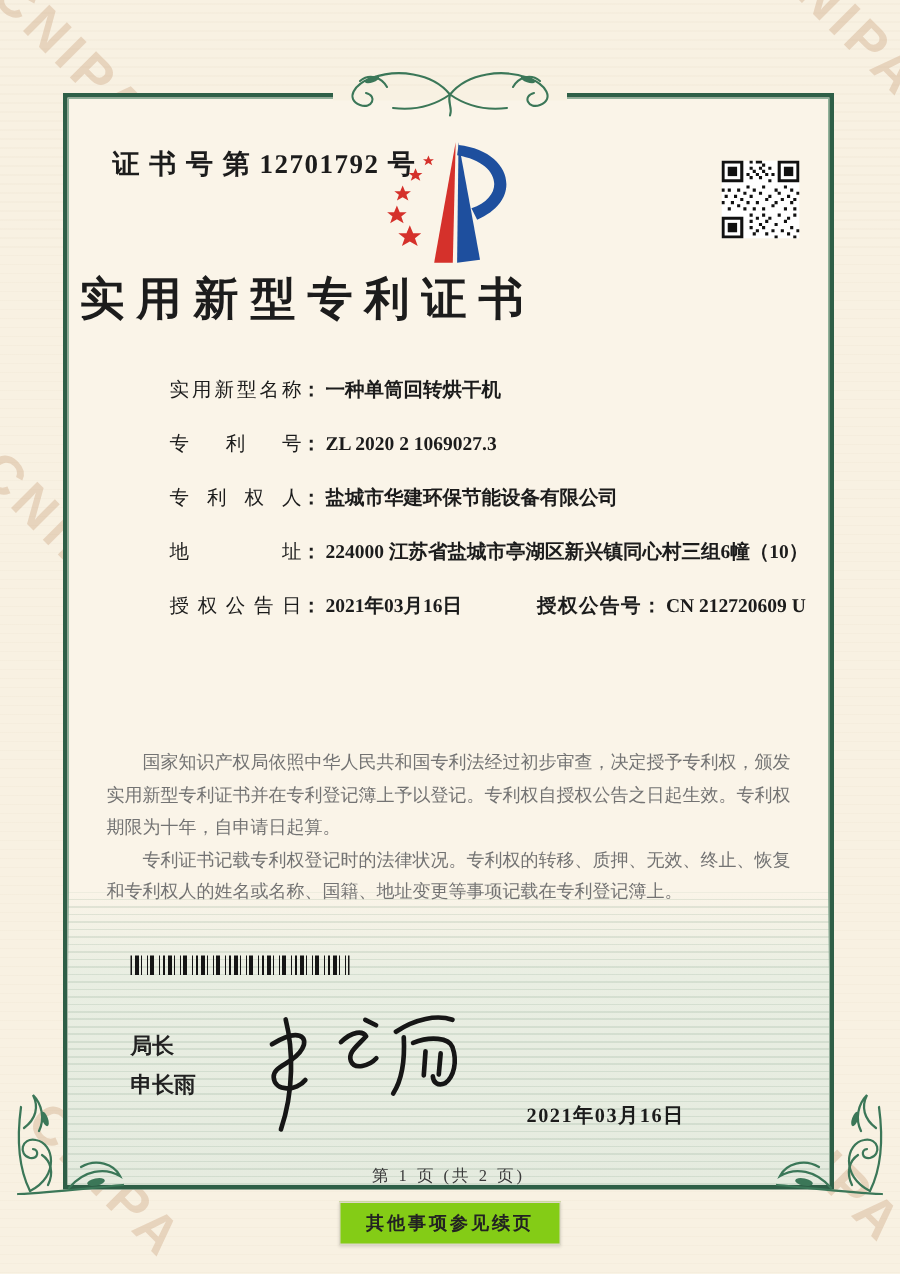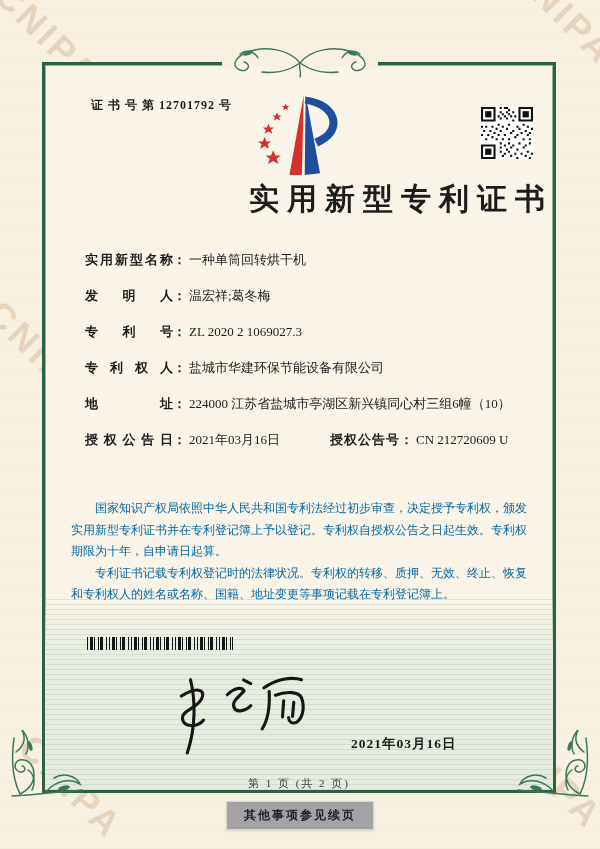--- a/index.html
+++ b/index.html
@@ -26,38 +26,38 @@
     border:3px solid #2e5f47;
     box-shadow: inset 0 0 0 1px rgba(125,165,140,.85);
     background:#faf4e8; overflow:hidden;
   }
   .band{
     position:absolute; left:0; right:0; bottom:0; height:195px;
     background:
       repeating-linear-gradient(0deg, rgba(132,162,138,.20) 0 1px, transparent 1px 5px),
       linear-gradient(180deg, rgba(233,238,227,0) 0, #e9eee2 55px, #e5ebdf 100%);
   }
-  .certno{ position:absolute; left:30px; top:32px; font-size:12px; font-weight:bold; letter-spacing:1px;margin-left:16px; }
+  .certno{ position:absolute; left:30px; top:32px; font-size:18px; font-weight:bold; letter-spacing:1px; }
   .logo{ position:absolute; left:50%; top:26px; transform:translateX(-50%); }
   .qr{ position:absolute; left:436px; top:42px; }
   .title{
-    position:absolute; left:0; right:0; top:114px; text-align:right;
+    position:absolute; left:0; right:0; top:114px; text-align:left;
     font-size:30px; font-weight:900; letter-spacing:8px; text-indent:8px;
   }
   .fields{ position:absolute; left:40px; top:184px; width:450px; font-size:13px; }
   .row{ margin-bottom:15px; line-height:21px; white-space:nowrap; }
   .rl{
-    display:inline-block; width:88px; font-weight:bold;
-    text-align:justify; text-align-last:justify; vertical-align:top;
+    display:inline-block; width:88px; font-weight:normal;
+    text-align:justify; text-align-last:justify; vertical-align:top;margin-left:28px;
   }
   .rc{ font-weight:bold; }
-  .rv{ font-weight:normal; margin-left:3px; }
+  .rv{ font-weight:bold; margin-left:3px; }
   .pair2{ margin-left:26px; }
   .pair2 .rl2{ font-weight:bold; letter-spacing:1px;margin-left:24px; }
-  .paras{ position:absolute; left:26px; top:433px; width:458px; font-size:12px; line-height:21.5px; color:#0369a1; }
+  .paras{ position:absolute; left:26px; top:433px; width:458px; font-size:12px; line-height:21.5px; color:#737373; }
   .paras p{ text-indent:2em; }
   .barcode{
     position:absolute; left:42px; top:572px; width:146px; height:13px;
     background:repeating-linear-gradient(90deg,
       #151515 0 1px, transparent 1px 3px,
       #151515 3px 6px, transparent 6px 7px,
       #151515 7px 8px, transparent 8px 11px,
       #151515 11px 12px, transparent 12px 13px,
       #151515 13px 16px, transparent 16px 19px,
       #151515 19px 20px, transparent 20px 22px);
@@ -69,21 +69,21 @@
   }
   .signature{ position:absolute; left:112px; top:598px; transform:rotate(-3deg); }
   .grantdate{ position:absolute; left:306px; top:670px; font-size:13.5px; font-weight:bold; letter-spacing:1px; }
   .pageinfo{ position:absolute; left:0; right:0; top:711px; text-align:center; font-size:11px; color:#3a3a3a; letter-spacing:2px; }
   .ornament{ position:absolute; left:50%; top:38px; transform:translateX(-50%); }
   .flourish{ position:absolute; }
   .flourish.bl{ left:6px; top:700px; }
   .flourish.br{ right:6px; top:700px; transform:scaleX(-1); }
   .note-tab{
     position:absolute; left:50%; top:801px; transform:translateX(-50%);
-    background:#a3a3a3; border:1px solid #ddd8c8; box-shadow:0 1px 2px rgba(0,0,0,.12);
+    background:#84cc16; border:1px solid #ddd8c8; box-shadow:0 1px 2px rgba(0,0,0,.12);
     padding:5px 17px; font-size:12px; font-weight:bold; letter-spacing:2px; color:#222;
   }
 </style>
 </head>
 <body>
 
 <div class="page">
 
   <span class="wm wm-tan" style="left:-18px; top:14px;">CNIPA</span>
   <span class="wm wm-tan" style="left:498px; top:-8px;">CNIPA</span>
@@ -140,43 +140,44 @@
       </g>
     </svg>
 
     <div class="title">实用新型专利证书</div>
 
     <div class="fields">
       <div class="row">
         <span class="rl">实用新型名称</span><span class="rc">：</span><span class="rv">一种单筒回转烘干机</span>
       </div>
       <div class="row">
-        <span class="rl">发明人</span><span class="rc">：</span><span class="rv">温宏祥;葛冬梅</span>
-      </div>
-      <div class="row">
         <span class="rl">专利号</span><span class="rc">：</span><span class="rv">ZL 2020 2 1069027.3</span>
       </div>
       <div class="row">
         <span class="rl">专利权人</span><span class="rc">：</span><span class="rv">盐城市华建环保节能设备有限公司</span>
       </div>
       <div class="row">
         <span class="rl">地址</span><span class="rc">：</span><span class="rv">224000 江苏省盐城市亭湖区新兴镇同心村三组6幢（10）</span>
       </div>
       <div class="row">
         <span class="rl">授权公告日</span><span class="rc">：</span><span class="rv">2021年03月16日</span><span class="pair2"><span class="rl2">授权公告号</span><span class="rc">：</span><span class="rv">CN 212720609 U</span></span>
       </div>
     </div>
 
     <div class="paras">
       <p>国家知识产权局依照中华人民共和国专利法经过初步审查，决定授予专利权，颁发实用新型专利证书并在专利登记簿上予以登记。专利权自授权公告之日起生效。专利权期限为十年，自申请日起算。</p>
       <p>专利证书记载专利权登记时的法律状况。专利权的转移、质押、无效、终止、恢复和专利权人的姓名或名称、国籍、地址变更等事项记载在专利登记簿上。</p>
     </div>
 
     <div class="barcode"></div>
 
+    <div class="director">
+      <div>局长</div>
+      <div>申长雨</div>
+    </div>
 
     <svg class="signature" width="170" height="90" viewBox="0 0 160 90">
       <g stroke="#161616" fill="none" stroke-width="3.1" stroke-linecap="round" stroke-linejoin="round">
         <path d="M30,14 C34,34 33,62 23,87"></path>
         <path d="M20,30 C38,20 45,26 40,34 C34,44 20,44 20,52 C20,62 35,62 41,55"></path>
         <path d="M66,31 C74,24 81,24 83,28 C77,34 70,38 72,44 C74,50 84,48 89,43"></path>
         <path d="M83,17 l7,4"></path>
         <path d="M103,26 C116,18 131,16 141,20"></path>
         <path d="M108,30 C108,48 104,60 99,67"></path>
         <path d="M114,34 C126,30 138,32 140,38 C143,48 140,58 134,62 C129,64 126,61 126,57"></path>

